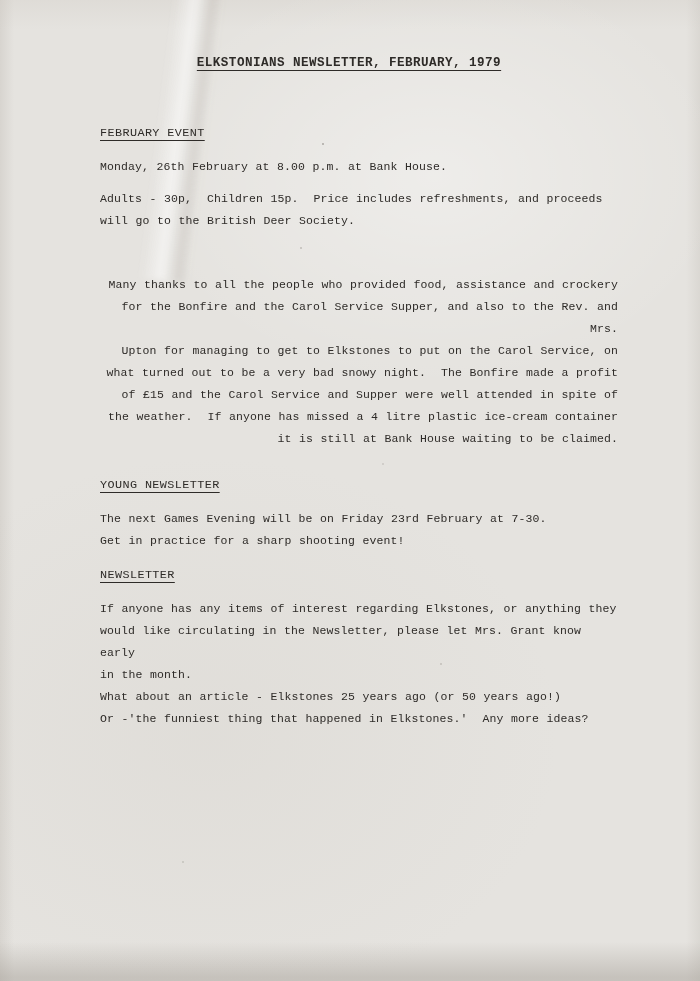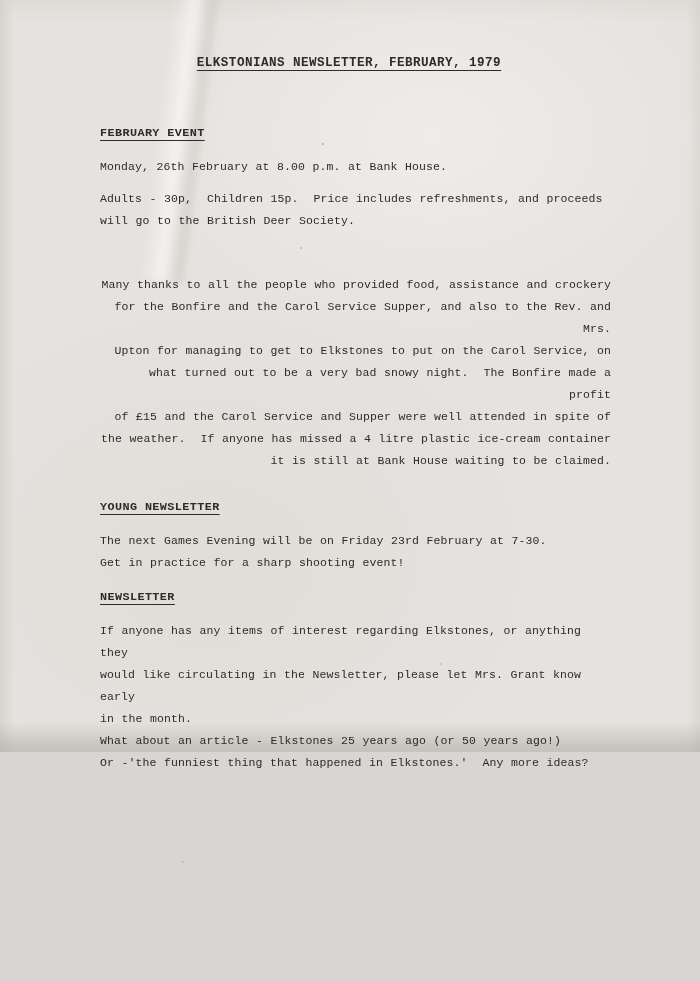--- a/index.html
+++ b/index.html
@@ -6,21 +6,21 @@
     margin: 0;
     padding: 0;
     width: 700px;
     height: 981px;
     overflow: hidden;
     background: #d8d6d2;
   }
   .paper {
     position: relative;
     width: 700px;
-    height: 752px;
+    height: 981px;
     box-sizing: border-box;
     background-color: #e5e3df;
     background-image:
       radial-gradient(ellipse 420px 300px at 62% 18%, rgba(255,255,255,0.35), rgba(255,255,255,0) 70%),
       radial-gradient(ellipse 500px 400px at 30% 75%, rgba(201,196,188,0.18), rgba(201,196,188,0) 70%),
       linear-gradient(180deg, rgba(208,203,196,0.30) 0%, rgba(208,203,196,0) 3%, rgba(208,203,196,0) 96%, rgba(160,154,146,0.45) 99.6%),
       linear-gradient(90deg, rgba(190,185,178,0.35) 0%, rgba(190,185,178,0) 2%, rgba(190,185,178,0) 98%, rgba(190,185,178,0.28) 100%);
     font-family: "Liberation Mono", "DejaVu Sans Mono", monospace;
     color: #2e2b28;
   }
@@ -68,31 +68,31 @@
     transform: translateX(-12px);
     white-space: pre;
   }
   section { display: block; }
   .sec-event    { margin-top: 56px; }
   .sec-thanks   { margin-top: 42px; text-align: right; }
   .sec-young    { margin-top: 28px; }
   .sec-newsletter { margin-top: 16px; }
   h2.heading {
     font-size: 11.8px;
-    font-weight: bold;
+    font-weight: normal;
     letter-spacing: 0.4px;
     text-decoration: underline;
     text-underline-offset: 3.5px;
     text-decoration-thickness: 1.2px;
     margin: 0 0 16px 0;
   }
   p.para {
     font-size: 11.5px;
     line-height: 22px;
-    margin: 0 11px 10px 0;
+    margin: 0 4px 10px 0;
     white-space: pre-wrap;
     letter-spacing: 0.1px;
     word-spacing: 0.5px;
   }
   p.para.gap-top { margin-top: 18px; }
 </style>
 </head>
 <body>
 
 <div class="paper">

